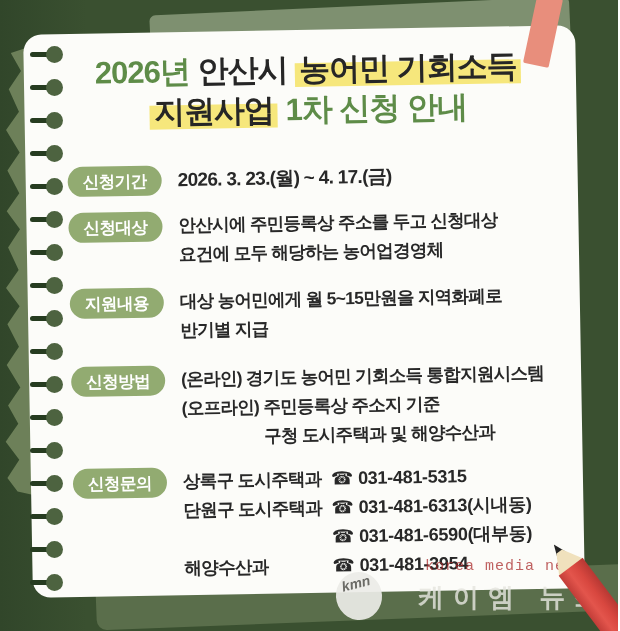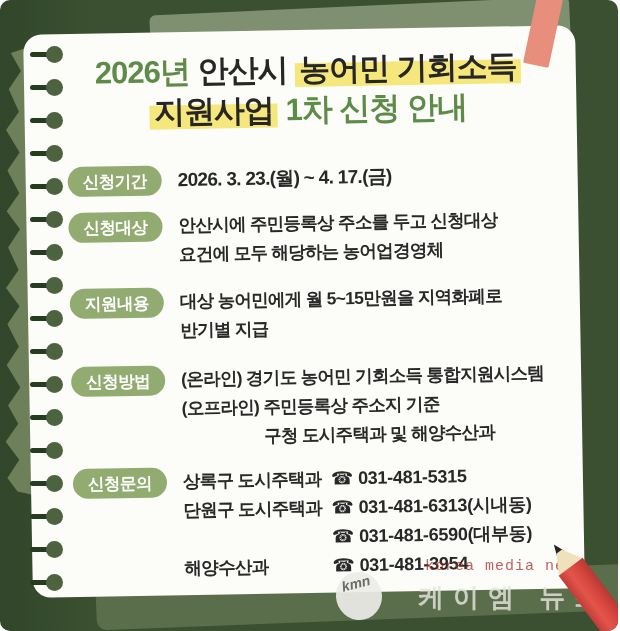--- a/index.html
+++ b/index.html
@@ -1,20 +1,19 @@
 <!DOCTYPE html>
 <html><head>
 <meta charset="utf-8">
 <style>
   html,body{margin:0;padding:0;}
   .stage{
     position:relative;width:618px;height:631px;overflow:hidden;
     background:linear-gradient(90deg,#31462a 0%,#3a5030 14%,#3a5030 100%);
     font-family:"Liberation Sans","DejaVu Sans",sans-serif;
-    border-radius:10px;
   }
   
   .card-top{
     position:absolute;left:150px;top:6px;width:420px;height:42px;
     background:#7e9070;transform:rotate(-2.6deg);border-radius:6px;z-index:1;
   }
   .card-bottom{
     position:absolute;left:96px;top:574px;width:540px;height:46px;
     background:#5a6e4b;transform:rotate(-2.2deg);border-radius:10px;z-index:1;
   }

